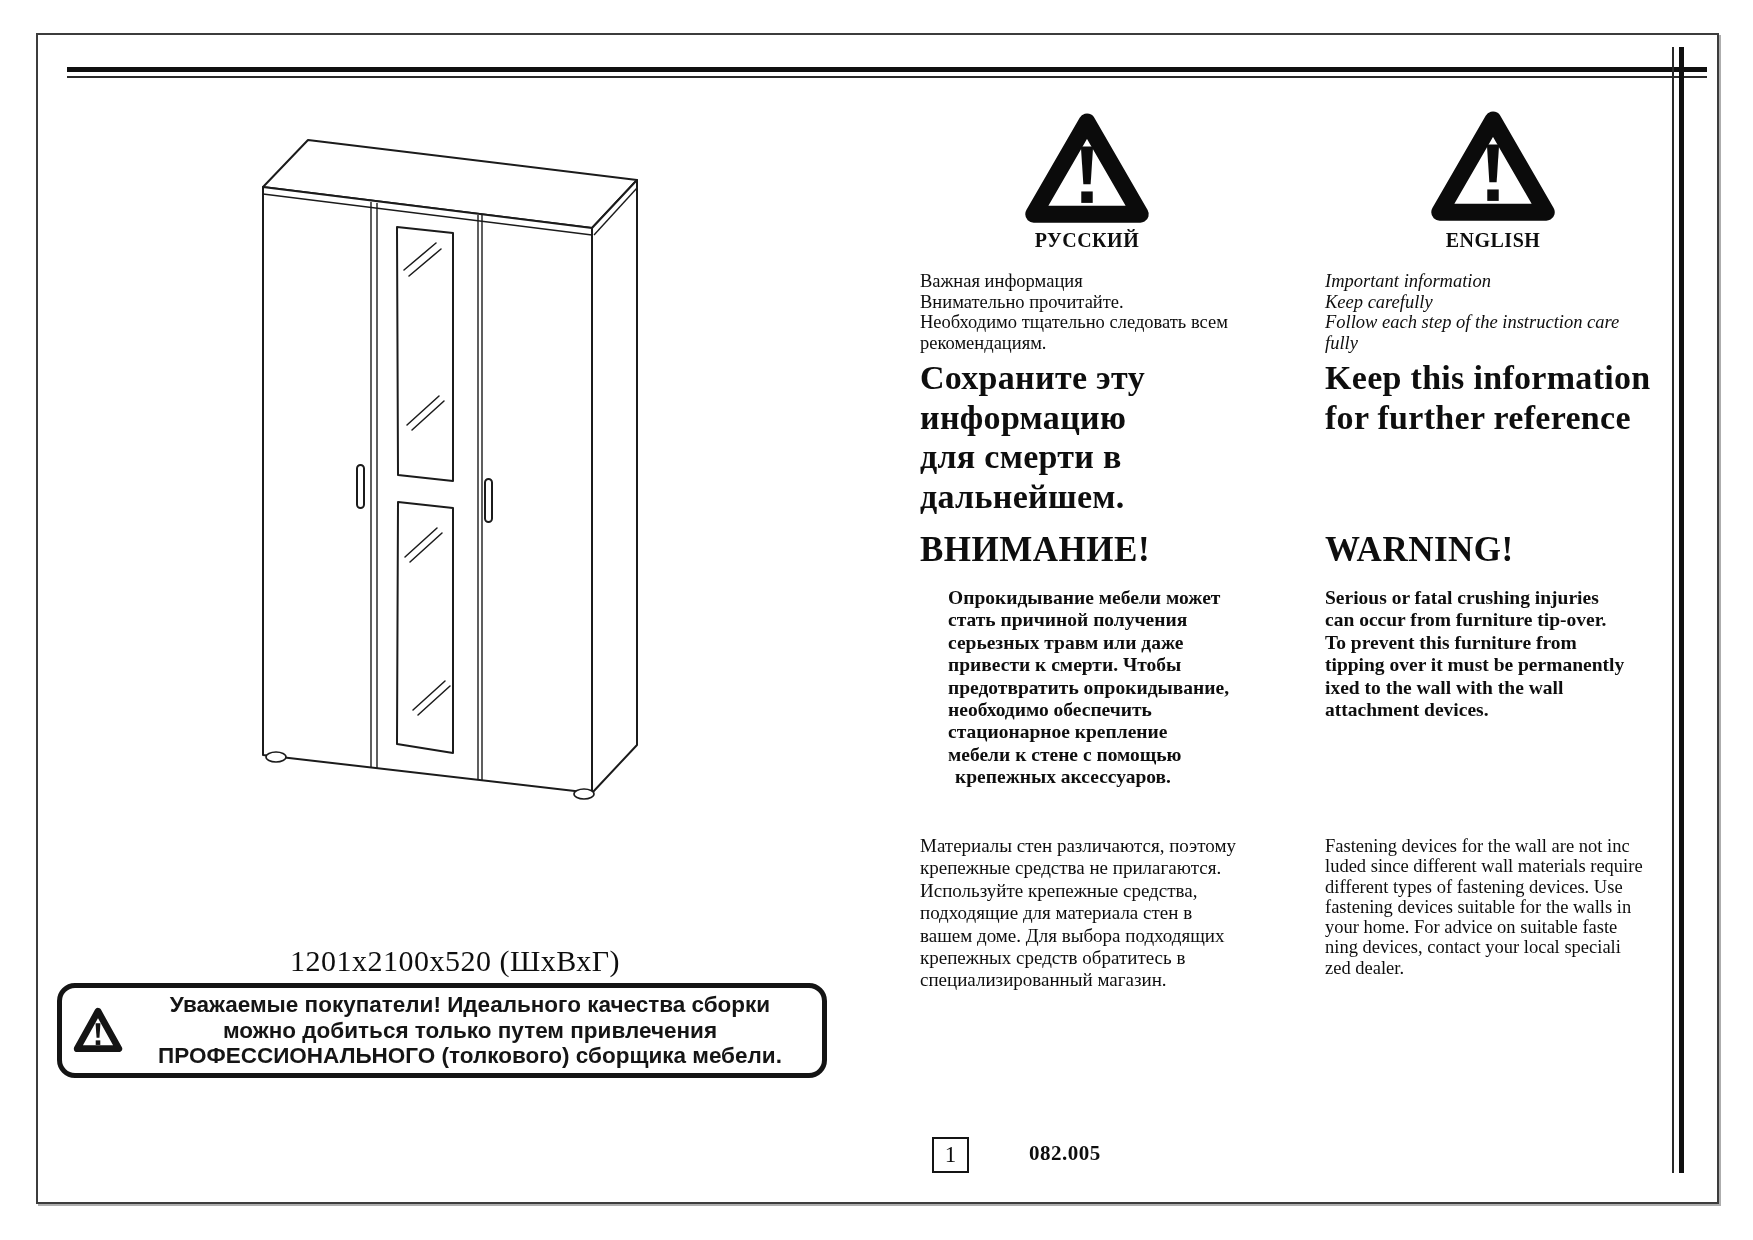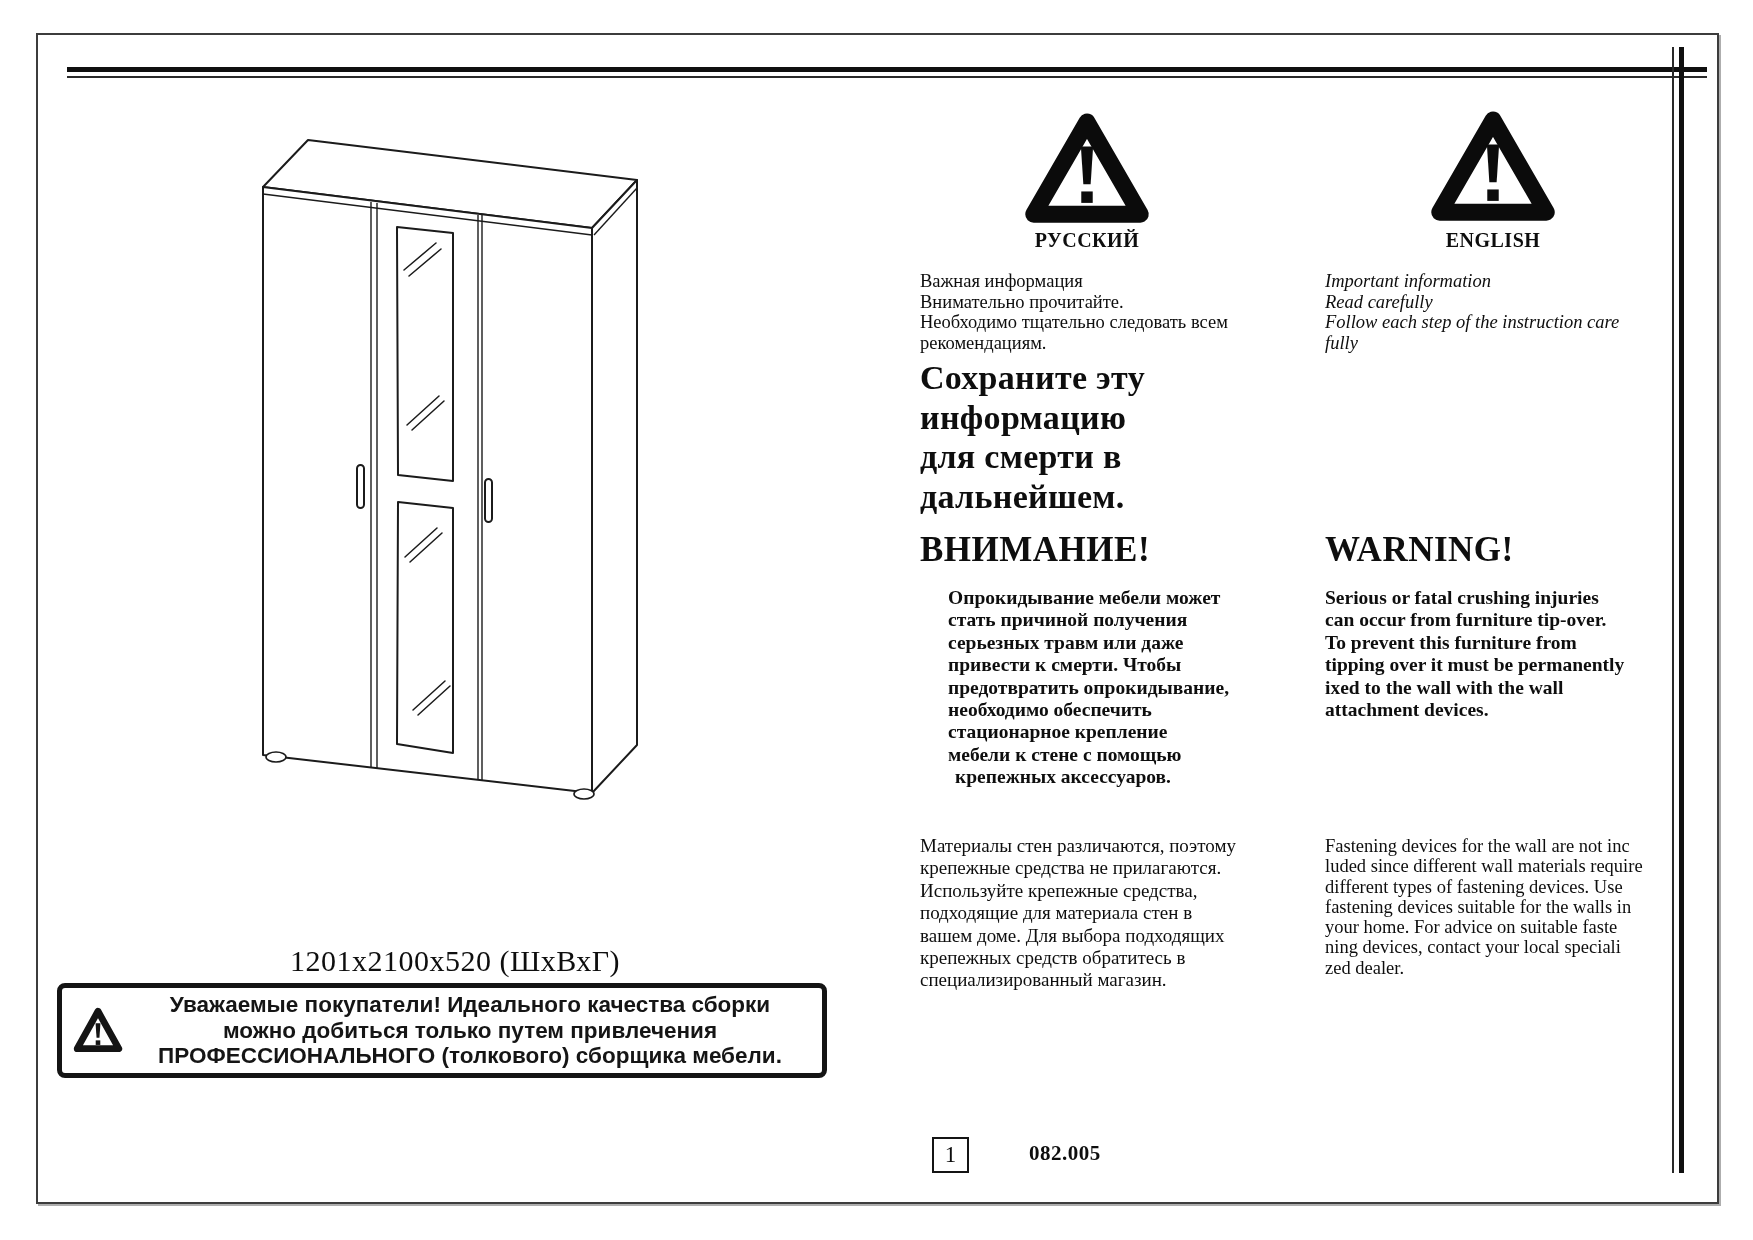--- a/index.html
+++ b/index.html
@@ -10,21 +10,21 @@
   .rule{position:absolute;background:#101010;}
   .rule.top-thick{left:67px;top:67px;width:1640px;height:5px;}
   .rule.top-thin{left:67px;top:76px;width:1640px;height:2px;background:#2a2a2a;}
   .rule.right-thick{left:1679px;top:47px;width:5px;height:1126px;}
   .rule.right-thin{left:1672px;top:47px;width:2px;height:1126px;background:#2a2a2a;}
 
   .tri{position:absolute;}
   .caption{position:absolute;left:285px;top:944px;width:340px;text-align:center;
         font-size:30px;letter-spacing:.5px;}
   .notice{position:absolute;left:57px;top:983px;width:770px;height:95px;box-sizing:border-box;
-        border:5px solid #141414;border-radius:8px;display:flex;align-items:center;background:#fff;}
+        border:5px solid #141414;border-radius:18px;display:flex;align-items:center;background:#fff;}
   .notice svg{flex:0 0 auto;margin-left:10px;}
   .notice-text{flex:1 1 auto;text-align:center;font-family:"Liberation Sans","DejaVu Sans",sans-serif;
         font-weight:bold;font-size:22.5px;line-height:25.5px;color:#151515;margin-right:6px;}
 
   .col-label{position:absolute;width:130px;text-align:center;font-weight:bold;font-size:20px;letter-spacing:.5px;}
   .intro{position:absolute;font-size:18.5px;line-height:20.5px;}
   .keep-heading{position:absolute;font-weight:bold;font-size:34px;line-height:39.5px;letter-spacing:.3px;}
   .warn-title{position:absolute;font-weight:bold;font-size:35px;letter-spacing:.5px;}
   .bold-para{position:absolute;font-weight:bold;font-size:19.5px;line-height:22.4px;}
   .para{position:absolute;font-size:19px;line-height:22.4px;}
@@ -147,25 +147,29 @@
 
   <svg class="tri" style="left:1428px;top:108px;" width="130" height="120" viewBox="0 0 100 92">
     <path d="M50 9 L91 80 L9 80 Z" fill="#ffffff" stroke="#0b0b0b" stroke-width="13" stroke-linejoin="round"></path>
     <path d="M45.3 28 L54.7 28 L52.8 57 L47.2 57 Z" fill="#0b0b0b"></path>
     <rect x="45.6" y="62.5" width="8.8" height="8.8" fill="#0b0b0b"></rect>
   </svg>
   <div class="col-label" style="left:1428px;top:229px;">ENGLISH</div>
 
   <div class="intro" style="left:1325px;top:271px;font-style:italic;">
     <div>Important information</div>
-    <div>Read carefully</div>
+    <div>Keep carefully</div>
     <div>Follow each step of the instruction care</div>
     <div>fully</div>
   </div>
 
+  <div class="keep-heading" style="left:1325px;top:358px;">
+    <div>Keep this information</div>
+    <div>for further reference</div>
+  </div>
 
   <div class="warn-title" style="left:1325px;top:530px;">WARNING!</div>
 
   <div class="bold-para" style="left:1325px;top:587px;">
     <div>Serious or fatal crushing injuries</div>
     <div>can occur from furniture tip-over.</div>
     <div>To prevent this furniture from</div>
     <div>tipping over it must be permanently</div>
     <div>ixed to the wall with the wall</div>
     <div>attachment devices.</div>

